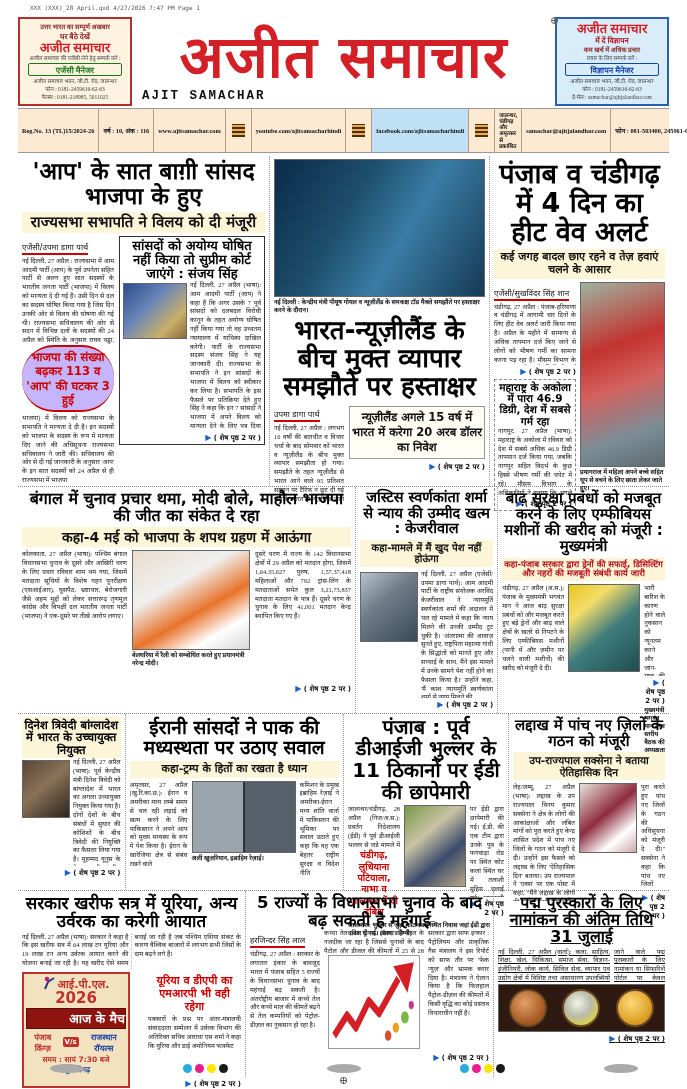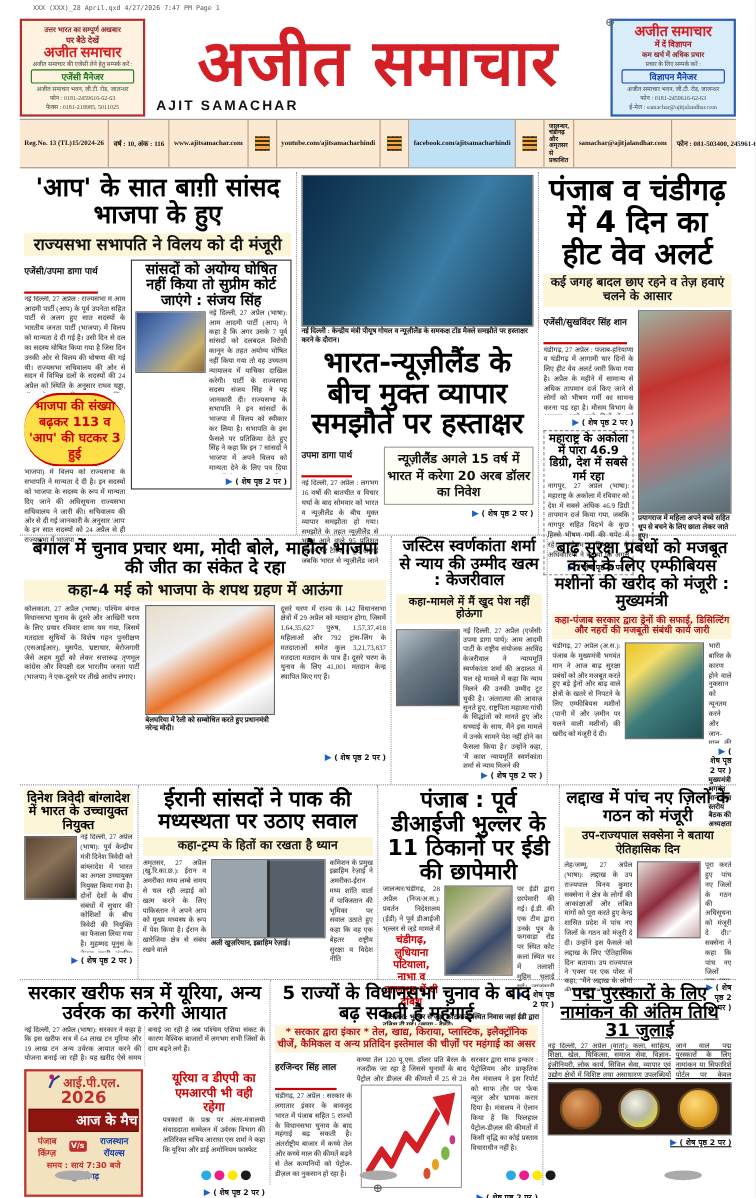--- a/index.html
+++ b/index.html
@@ -15,53 +15,53 @@
   .ad-l1{font-size:6.5px;font-weight:bold;color:#8a2b2b;}
   .ad-title{font-size:13px;font-weight:800;color:#d31f26;line-height:1;}
   .ad-small{font-size:5.5px;color:#444;}
   .ad-mgr{font-size:8px;font-weight:800;color:#1a7a1a;border:1px solid #1a7a1a;border-radius:2px;margin:1px 6px;}
   .adbox.blue .ad-mgr{color:#1144aa;border-color:#1144aa;}
   .ad-l2{font-size:7.5px;font-weight:bold;color:#8a2b2b;}
   .masthead{flex:1;text-align:center;display:flex;flex-direction:column;justify-content:flex-end;}
   .mast-title{font-family:"DejaVu Sans",sans-serif;font-weight:800;color:#d31f26;
               font-size:58px;line-height:1.02;letter-spacing:1px;}
   .mast-sub{display:flex;align-items:baseline;justify-content:flex-start;gap:10px;padding:2px 0 3px 4px;}
-  .mast-eng{font-family:Liberation Sans, sans-serif;font-weight:800;font-size:12.5px;letter-spacing:2px;}
+  .mast-eng{font-family:Liberation Mono, monospace;font-weight:800;font-size:12.5px;letter-spacing:2px;}
   .dateline{font-size:8.6px;font-weight:bold;color:#111;}
   
   .infobar{display:flex;align-items:stretch;margin:2px 18px 0 18px;border-top:1px solid #999;border-bottom:1px solid #999;background:#fbe9d2;}
   .ib-cell{font-size:6.3px;font-weight:bold;padding:3px 4px;border-right:1px solid #b98;display:flex;align-items:center;white-space:nowrap;}
   .ib-cell.fb{background:#bfe0f5;}
   .qr{width:13px;height:13px;margin:1px 2px;background:
       repeating-linear-gradient(0deg,#40310f 0 2px,#f7a740 2px 4px),
       repeating-linear-gradient(90deg,#40310f 0 2px,rgba(247,167,64,.6) 2px 4px);}
   .pubnote{font-size:5.6px;font-weight:bold;line-height:1.1;white-space:normal;}
   
   .band{display:flex;margin:0 18px;border-top:1px dotted #888;}
   .colsep{border-right:1px dotted #999;}
   .story{padding:3px 4px;box-sizing:border-box;}
   .hl{font-family:"DejaVu Sans",sans-serif;font-weight:800;color:#000;text-align:center;line-height:1.08;}
   .hl-xl{font-size:23px;}
   .hl-lg{font-size:26px;}
   .hl-sm{font-size:13px;}
   .kicker{background:#fdf5d8;font-family:"DejaVu Sans",sans-serif;font-weight:800;text-align:center;
           font-size:13px;padding:2px 2px;margin:3px 0;line-height:1.15;}
   .kicker.red{color:#b3121a;}
-  .byline{font-size:8px;font-weight:700;font-family:"DejaVu Sans",sans-serif;border-bottom:2px solid #c00;
-          display:inline-block;padding-bottom:14px;margin-bottom:2px;}
+  .byline{font-size:8px;font-weight:400;font-family:"DejaVu Sans",sans-serif;border-bottom:2px solid #c00;
+          display:inline-block;padding-bottom:1px;margin-bottom:2px;}
   .body{font-size:6.4px;line-height:1.38;text-align:justify;color:#222;}
   .cols2{column-count:2;column-gap:6px;column-rule:1px dotted #bbb;}
   .caption{font-size:6.4px;font-weight:bold;line-height:1.25;margin-top:1px;}
   .more{font-size:7px;font-weight:800;font-family:"DejaVu Sans",sans-serif;text-align:right;margin-top:2px;}
   .more .tri{color:#1a62c8;font-size:8px;}
   .photo{width:100%;border:1px solid #666;box-sizing:border-box;}
   .pull{font-family:"DejaVu Sans",sans-serif;font-weight:800;font-size:11.5px;text-align:center;
         border:1px solid #999;background:#fffef5;padding:3px 2px;margin:3px 0;line-height:1.3;}
   .boxstory{border:1.5px solid #333;padding:2px 3px;margin-top:0;}
-  .redbox{background:#fde047;color:#c00;font-family:"DejaVu Sans",sans-serif;font-weight:800;
+  .redbox{background:#c4b5fd;color:#c00;font-family:"DejaVu Sans",sans-serif;font-weight:800;
           font-size:11.5px;text-align:center;padding:3px 2px;line-height:1.25;border-top:2px solid #c00;border-bottom:2px solid #c00;border-radius:32px;}
   .dashbox{border:1px dashed #888;padding:2px 3px;margin-top:3px;}
   .insetred{color:#c00;font-family:"DejaVu Sans",sans-serif;font-weight:800;font-size:9.5px;text-align:center;line-height:1.2;margin:2px 0;}
   
   .ipl{border:2px solid #c0302a;background:#f3e2c0;text-align:center;padding:2px;font-family:"DejaVu Sans",sans-serif;}
   .ipl-t{color:#c0302a;font-weight:800;font-size:11px;}
   .ipl-y{color:#c0302a;font-weight:800;font-size:15px;line-height:1;}
   .ipl-bar{background:#8e1410;color:#fff;font-weight:800;font-size:12.5px;margin:2px 0;padding:1px 0;border:1px solid #5d0c09;text-align:right;}
   .ipl-teams{display:flex;align-items:center;justify-content:center;gap:3px;font-weight:800;font-size:8px;}
   .ipl-red{color:#c0302a;}.ipl-blue{color:#1a3fa0;}
@@ -330,21 +330,20 @@
         <div style="flex:1;">
           <div class="insetred" style="font-size:11px">यूरिया व डीएपी का एमआरपी भी वही रहेगा</div>
           <div class="body" style="height:62px;overflow:hidden">पत्रकारों के प्रश्न पर अंतर-मंत्रालयी संवाददाता सम्मेलन में उर्वरक विभाग की अतिरिक्त सचिव आराधा एस शर्मा ने कहा कि यूरिया और डाई अमोनियम फास्फेट</div>
           <div class="more"><span class="tri">▶</span> <span>( शेष पृष्ठ 2 पर )</span></div>
         </div>
       </div>
     </div>
 
     <div class="story colsep" style="width:248px;">
       <div class="hl" style="font-size:16.5px">5 राज्यों के विधानसभा चुनाव के बाद बढ़ सकती है महंगाई</div>
-      <div class="kicker red" style="font-size:9px">* सरकार द्वारा इंकार * तेल, खाद्य, किराया, प्लास्टिक, इलैक्ट्रॉनिक चीजें, कैमिकल व अन्य प्रतिदिन इस्तेमाल की चीज़ों पर महंगाई का असर</div>
       <div style="display:flex;gap:4px;">
         <div style="width:70px;">
           <span class="byline">हरजिन्दर सिंह लाल</span>
           <div class="body" style="height:102px;overflow:hidden">चंडीगढ़, 27 अप्रैल : सरकार के लगातार इंकार के बावजूद भारत में पंजाब सहित 5 राज्यों के विधानसभा चुनाव के बाद महंगाई बढ़ सकती है। अंतर्राष्ट्रीय बाजार में कच्चे तेल और कच्चे माल की कीमतें बढ़ने से तेल कम्पनियों को पेट्रोल-डीज़ल का नुकसान हो रहा है।</div>
         </div>
         <div style="width:100px;">
           <div class="body" style="height:24px;overflow:hidden">कच्चा तेल 120 यू.एस. डॉलर प्रति बैरल के नजदीक जा रहा है जिससे चुनावों के बाद पैट्रोल और डीज़ल की कीमतों में 25 से 28 रुपये प्रति लीटर तक वृद्धि हो सकती है। यदि कच्चा तेल आगे शूट न हुआ और कच्चे तेल की कीमतें बढ़ीं तो तेल कीमतों में पहली बार वृद्धि होने के आसार हैं।</div>
           <div class="infgfx">
             <svg width="100%" height="100%" viewBox="0 0 140 90" preserveAspectRatio="none">
               <polyline points="8,78 28,58 42,70 62,44 78,56 108,22" fill="none" stroke="#d31f26" stroke-width="8" stroke-linejoin="round"></polyline>

